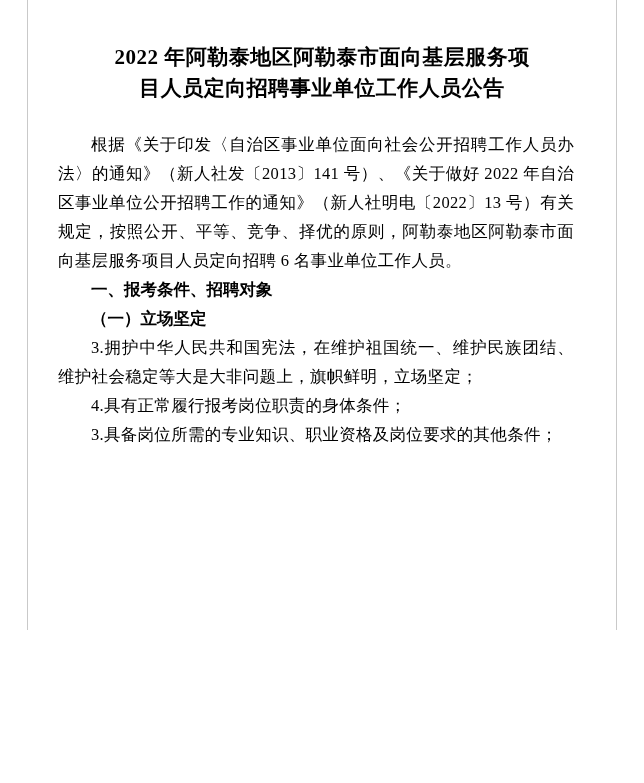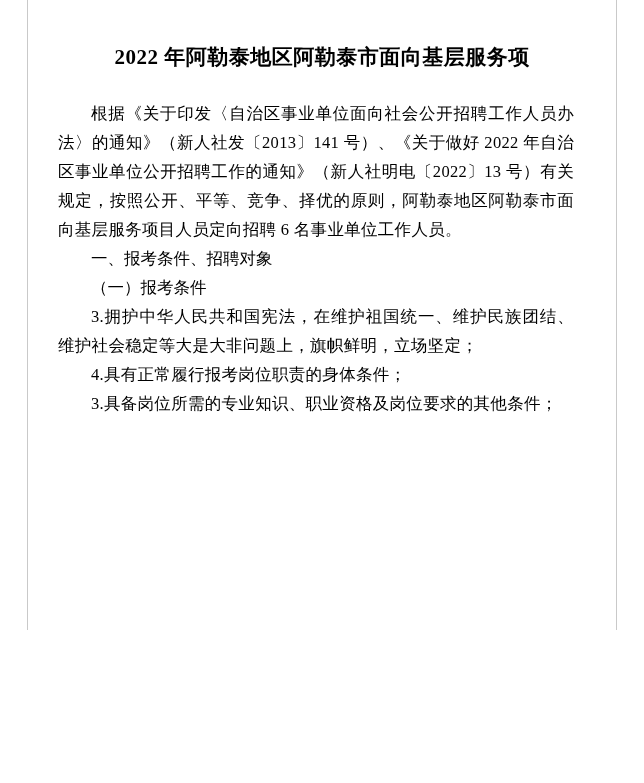--- a/index.html
+++ b/index.html
@@ -65,43 +65,44 @@
     line-height: 29px;
     margin: 0 12px 0 0;
     text-align: justify;
     text-justify: inter-ideograph;
     letter-spacing: 0.3px;
   }
   p.indent2 {
     text-indent: 33px;
   }
   .heading {
-    font-weight: normal;
+    font-weight: bold;
     font-size: 16.5px;
     line-height: 29px;
     text-indent: 33px;
     margin: 0;
   }
 </style>
 </head>
 <body>
 
 <div class="page">
   <div class="edge-rule left"></div>
   <div class="edge-rule right"></div>
 
   <div class="content">
 
     <h1 class="doc-title">
       <span class="title-line l1">2022 年阿勒泰地区阿勒泰市面向基层服务项</span>
+      <span class="title-line l2">目人员定向招聘事业单位工作人员公告</span>
     </h1>
 
     <div class="body-block">
       <p class="para indent2">根据《关于印发〈自治区事业单位面向社会公开招聘工作人员办法〉的通知》（新人社发〔2013〕141 号）、《关于做好 2022 年自治区事业单位公开招聘工作的通知》（新人社明电〔2022〕13 号）有关规定，按照公开、平等、竞争、择优的原则，阿勒泰地区阿勒泰市面向基层服务项目人员定向招聘 6 名事业单位工作人员。</p>
       <p class="heading">一、报考条件、招聘对象</p>
-      <p class="heading">（一）报考条件</p>
+      <p class="heading">（一）立场坚定</p>
       <p class="para indent2">3.拥护中华人民共和国宪法，在维护祖国统一、维护民族团结、维护社会稳定等大是大非问题上，旗帜鲜明，立场坚定；</p>
       <p class="para indent2">4.具有正常履行报考岗位职责的身体条件；</p>
       <p class="para indent2">3.具备岗位所需的专业知识、职业资格及岗位要求的其他条件；</p>
     </div>
 
   </div>
 </div>
 
 </body></html>

